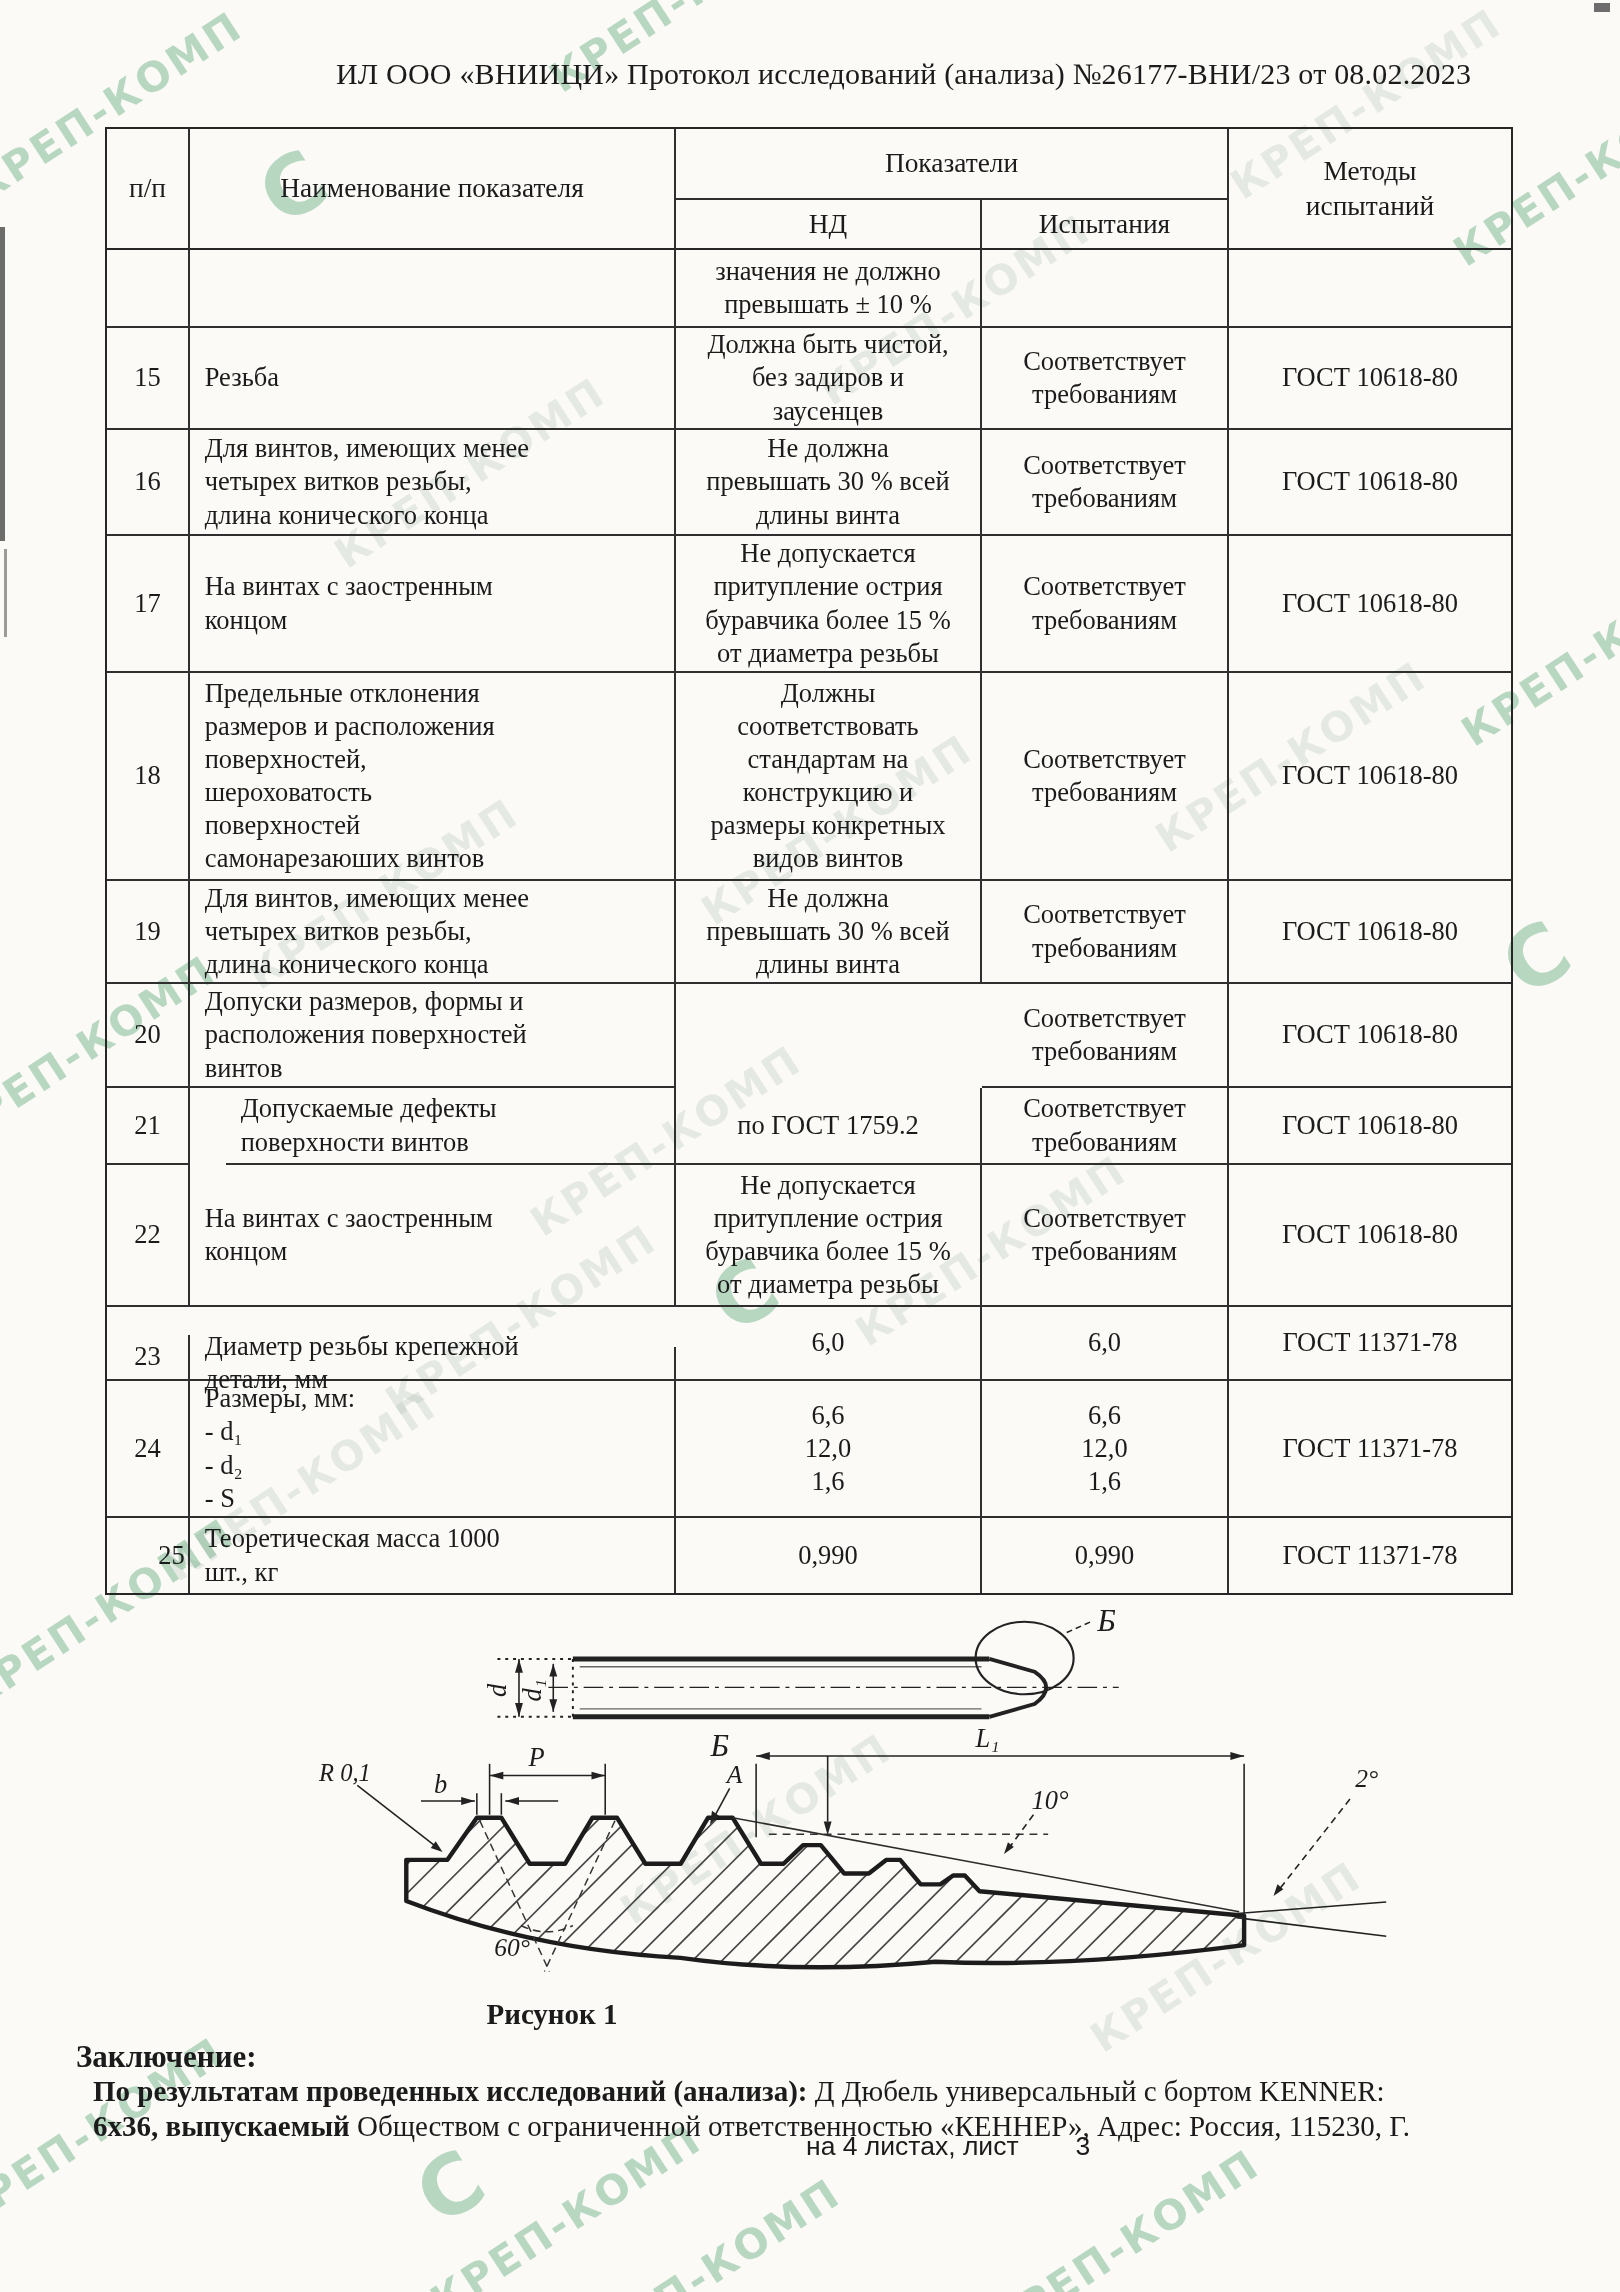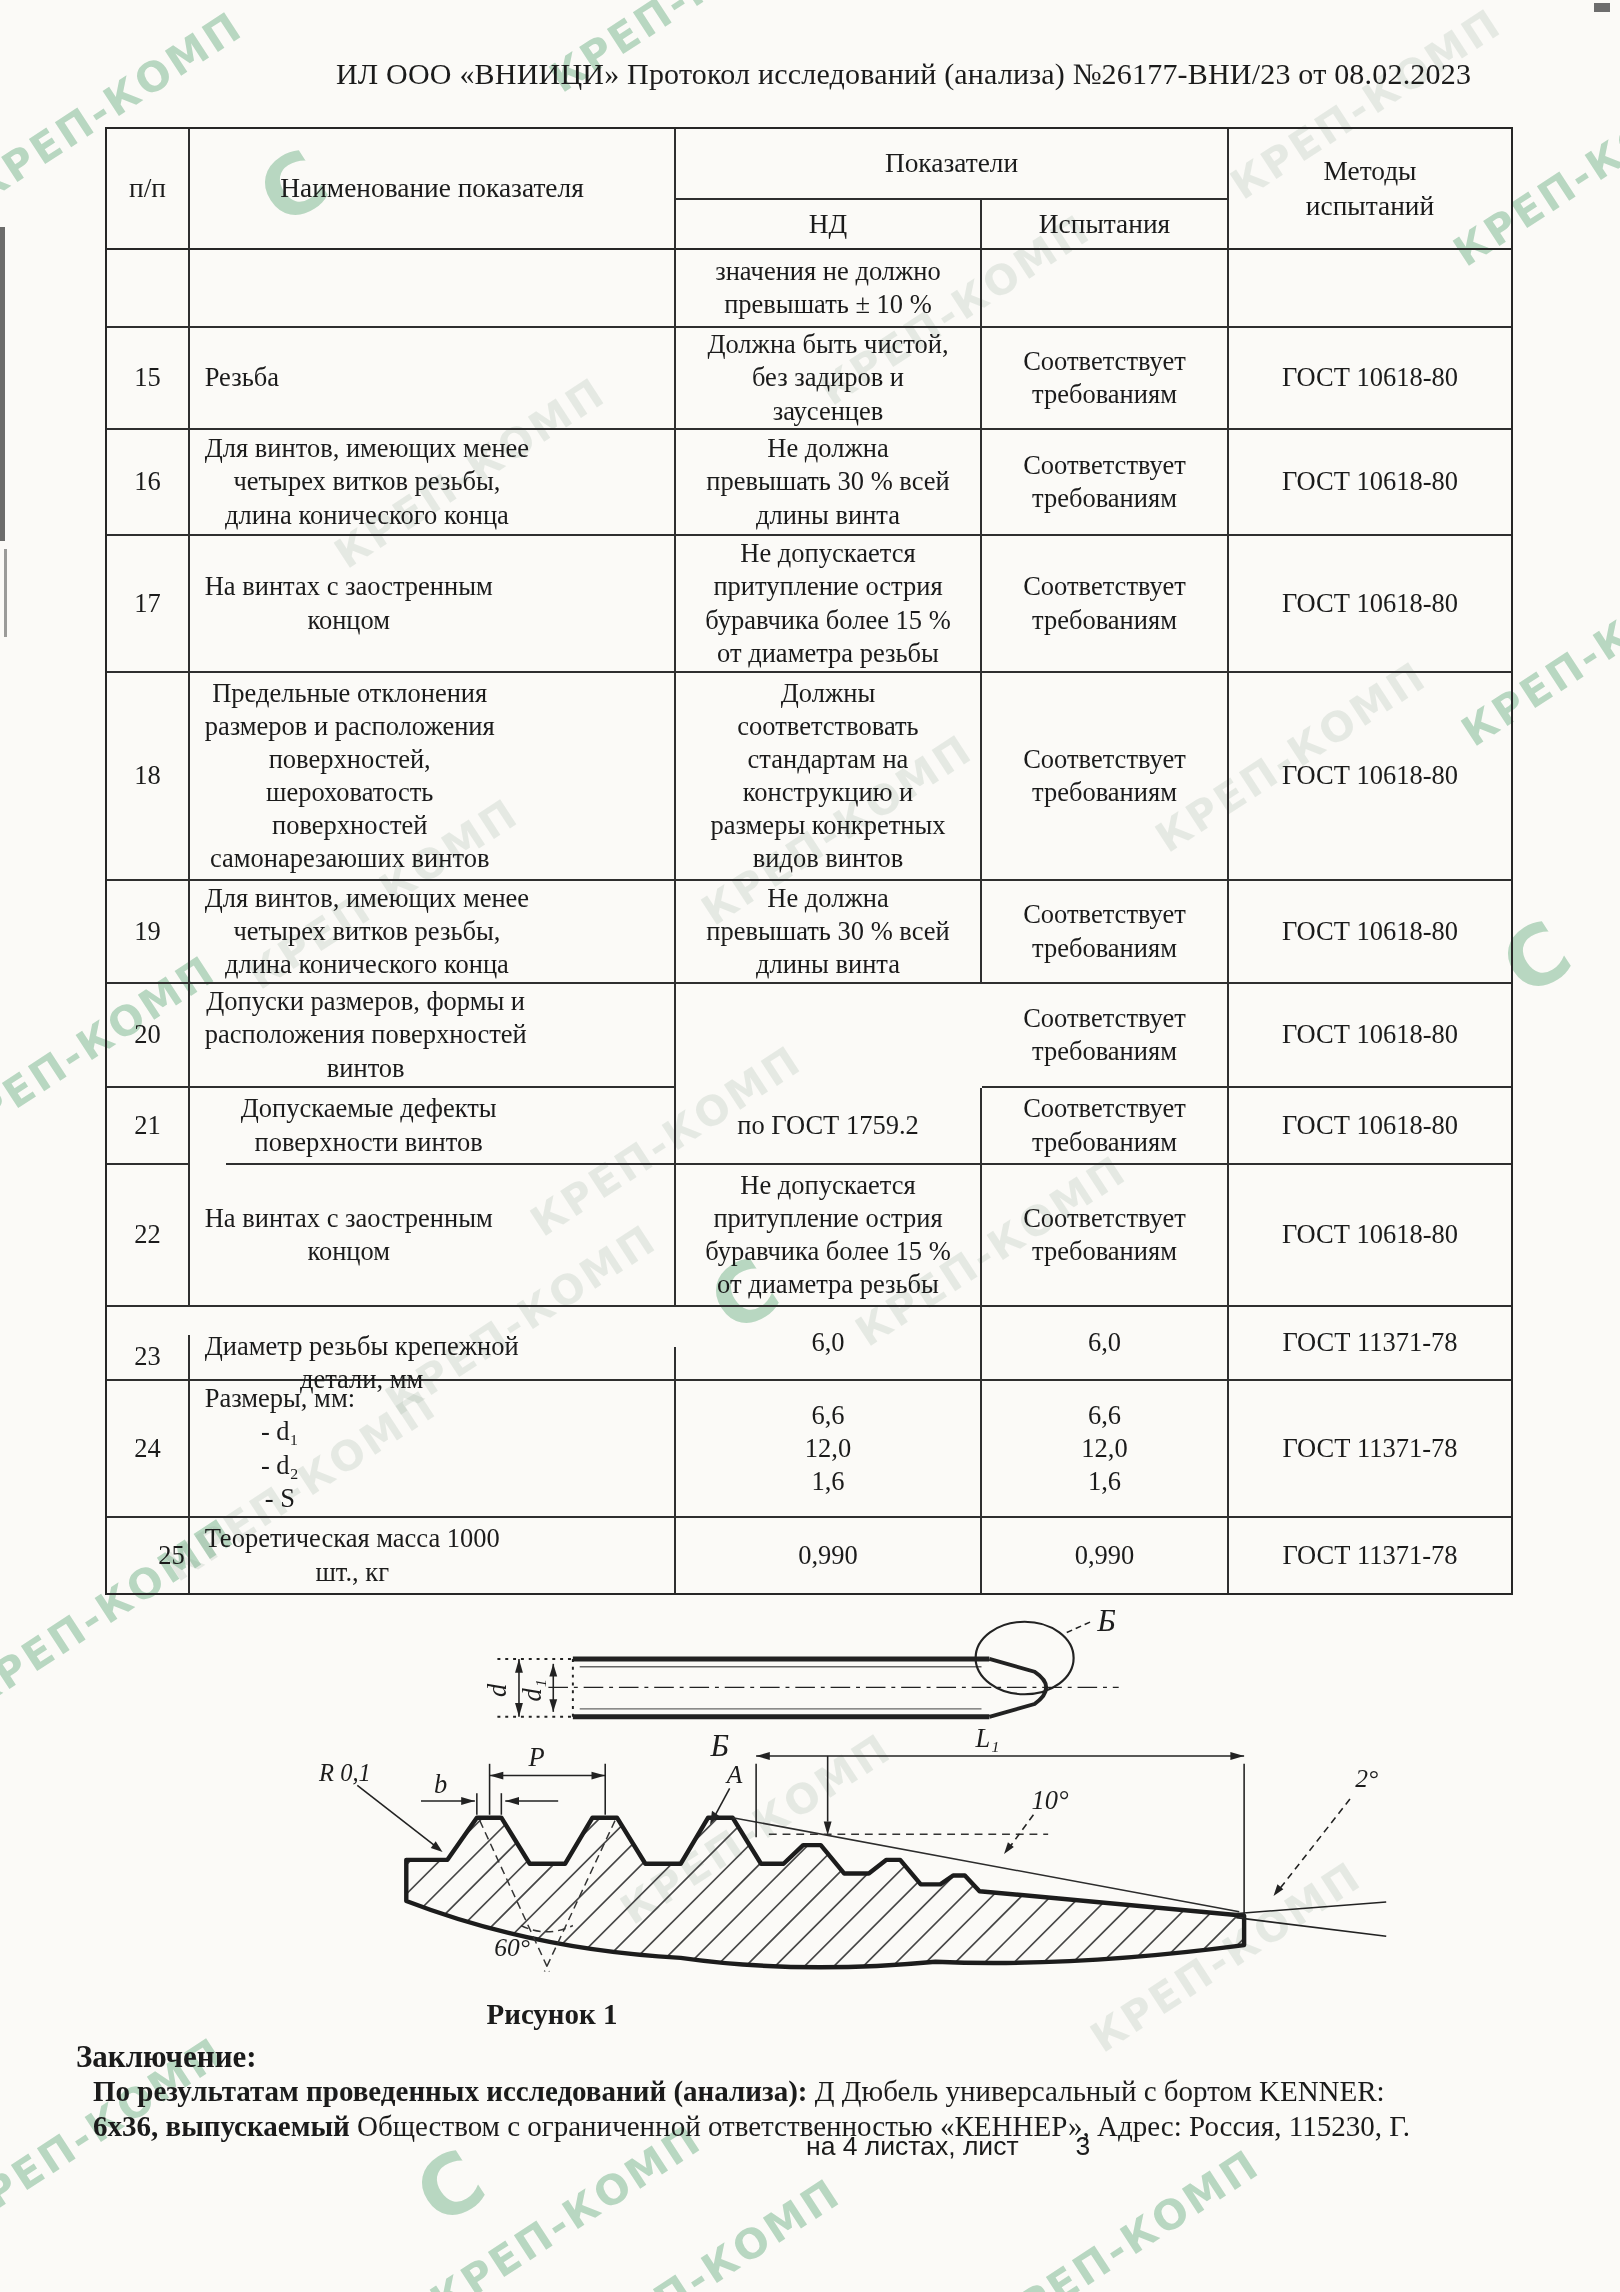--- a/index.html
+++ b/index.html
@@ -9,21 +9,21 @@
   .wm{position:absolute;font-family:"DejaVu Sans",sans-serif;font-weight:700;letter-spacing:2.9px;
       transform:rotate(-33deg);white-space:nowrap;z-index:0}
   .title{position:absolute;left:336px;top:57px;font-size:30px;white-space:nowrap;z-index:2;letter-spacing:0.2px}
   .rtable{position:absolute;left:105px;top:127px;display:grid;
       grid-template-columns:83px 486px 306px 247px 282px;
       grid-template-rows:71px 50px 78px 102px 106px 137px 208px 103px 104px 77px 142px 74px 137px 75px;
       border:2.9px solid #262626;z-index:2}
   .cell{border-right:2px solid #2f2f2f;border-bottom:2px solid #2f2f2f;display:flex;align-items:center;
       justify-content:center;text-align:center;font-size:26.5px;line-height:1.25;padding:2px 11.8px;
       white-space:pre-line;box-sizing:border-box}
-  .cell.name{justify-content:flex-start;text-align:center;padding-left:14.7px}
+  .cell.name{justify-content:flex-start;text-align:left;padding-left:14.7px}
   .hdr{font-size:27.4px}
   .hb{border-bottom:2.9px solid #262626}
   .lc{border-right:none}
   .lr{border-bottom:none}
   .fig{position:absolute;left:274px;top:1607px;z-index:2}
   .figcap{position:absolute;left:405px;top:1998px;width:294px;text-align:center;font-weight:700;font-size:29px;z-index:2}
   .concl-h{position:absolute;left:76px;top:2039px;font-weight:700;font-size:31px;z-index:2}
   .cl1{position:absolute;left:93px;top:2075px;font-size:29px;white-space:nowrap;z-index:2}
   .cl2{position:absolute;left:93px;top:2110px;font-size:29px;white-space:nowrap;z-index:2}
   .b{font-weight:700}

